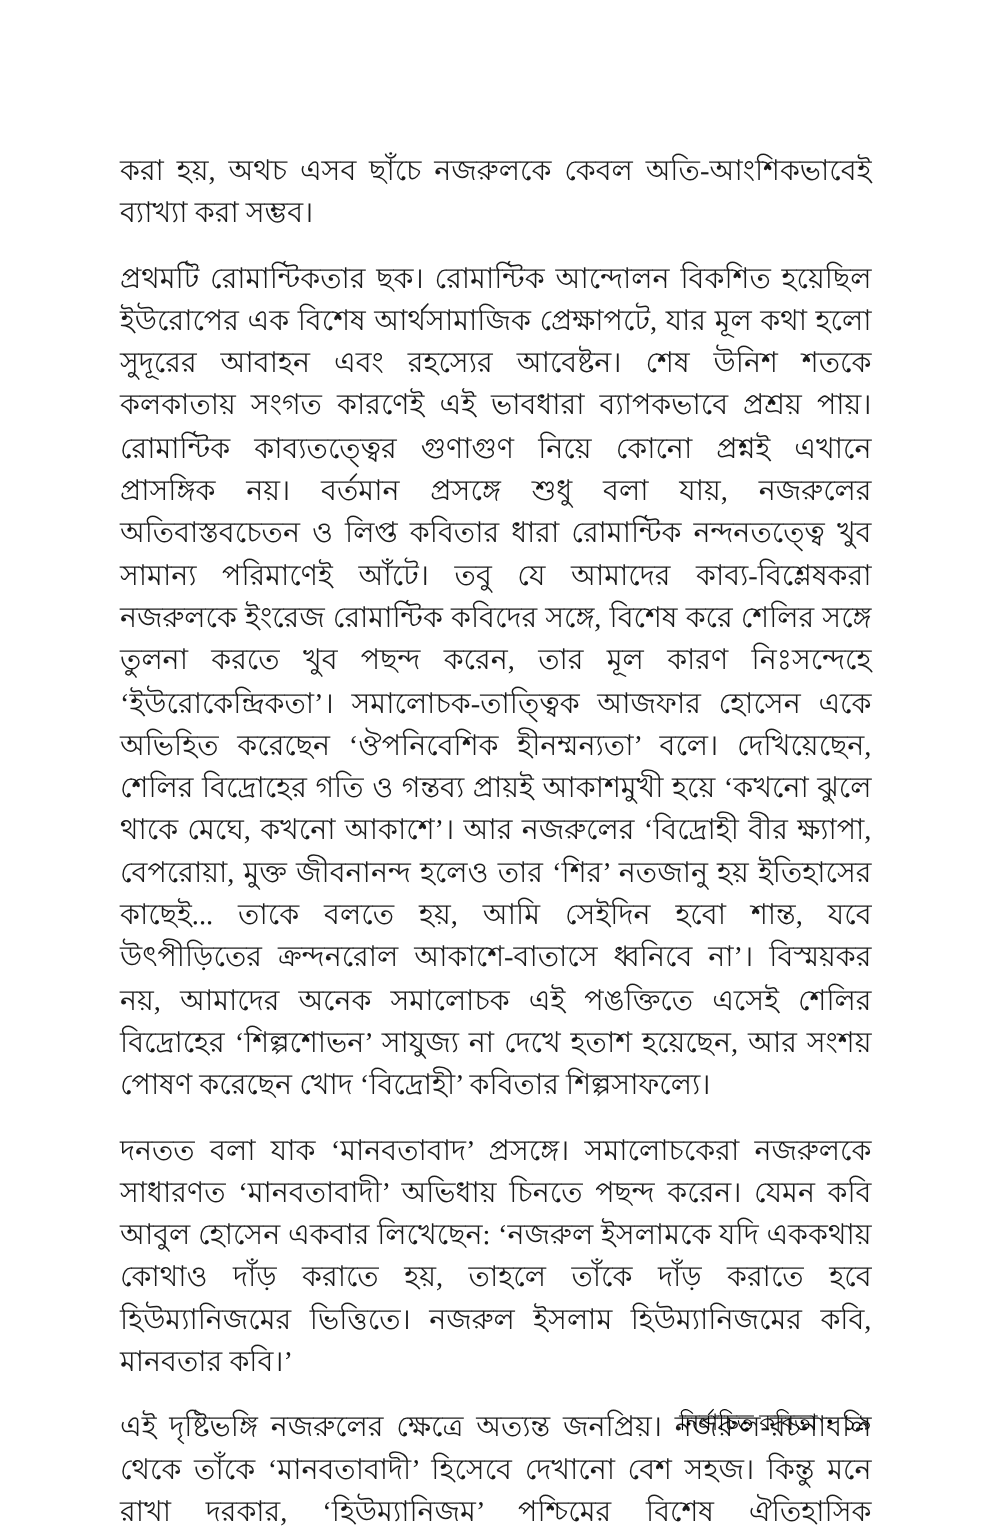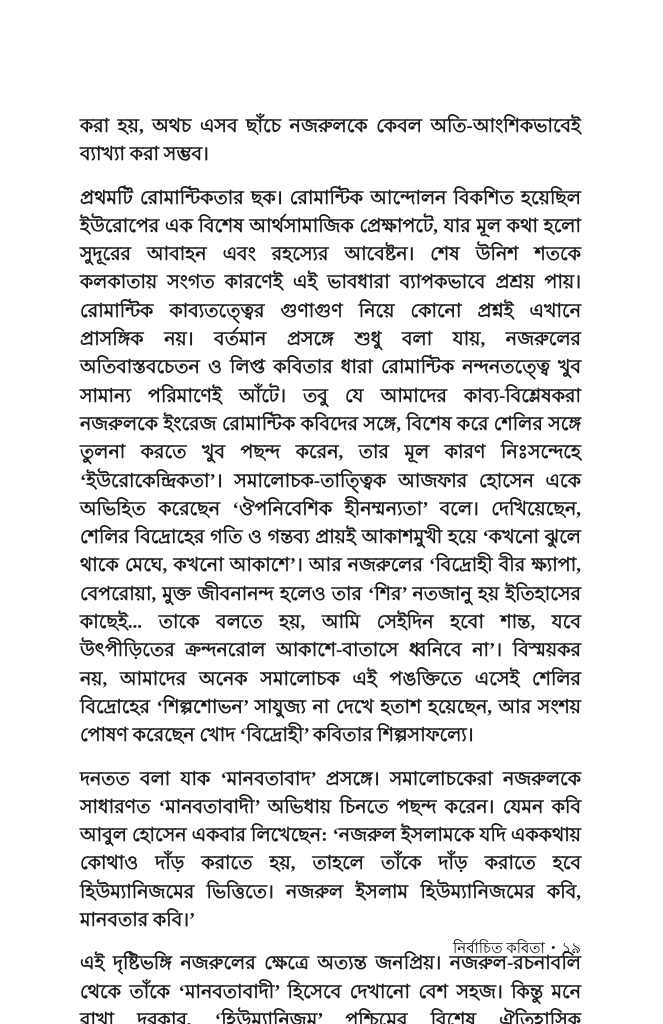--- a/index.html
+++ b/index.html
@@ -20,23 +20,22 @@
     left: 80px;
     top: 97px;
     width: 501px;
     color: #1c1c1c;
     font-size: 19px;
     line-height: 28.3px;
     text-align: justify;
     text-justify: inter-word;
   }
   .para {
-    margin: 15px 0 15px 0;
+    margin: 4px 0 15px 0;
     padding: 0;
-    font-weight: bold;
   }
   .para:last-child {
     margin-bottom: 0;
   }
   .footer {
     position: absolute;
     top: 938px;
     right: 82px;
     color: #000000;
     font-size: 15px;

